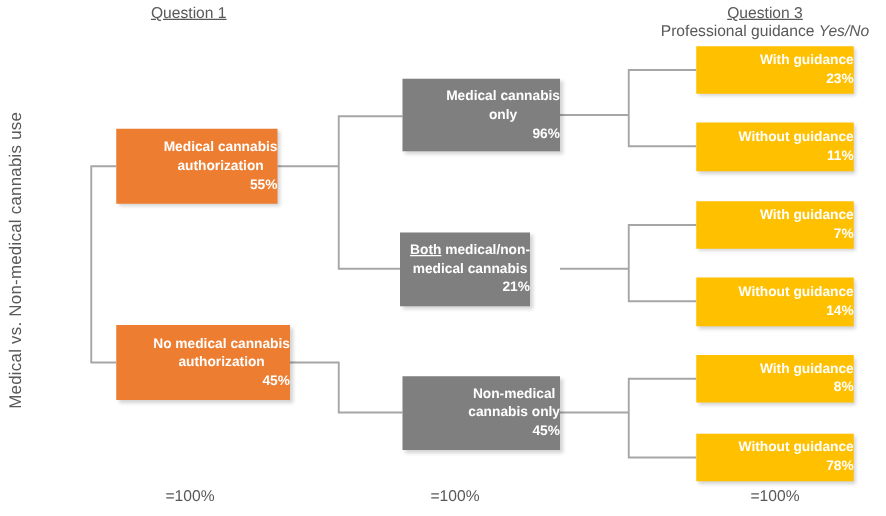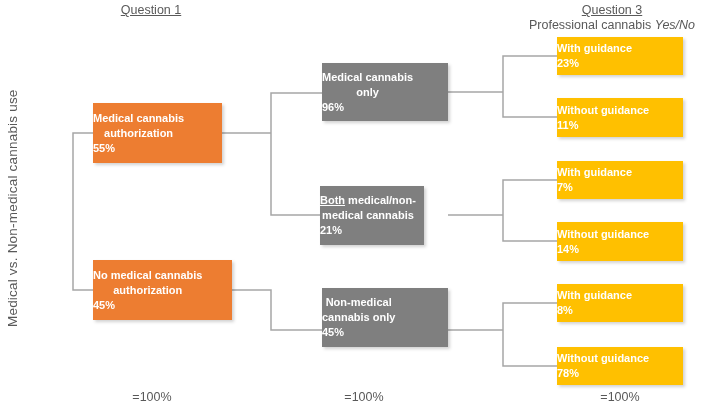--- a/index.html
+++ b/index.html
@@ -18,21 +18,21 @@
   .col-header { position:absolute; top:3px; width:210px; text-align:center; color:#595959; }
   .col-header .q-title { font-size:12.5px; text-decoration:underline; line-height:15px; }
   .col-header .q-sub { font-size:12.5px; line-height:15px; white-space:nowrap; }
   .col-header .q-sub i { font-style:italic; }
   
   svg.connectors { position:absolute; left:0; top:0; width:709px; height:413px; }
   svg.connectors path { fill:none; stroke:#A6A6A6; stroke-width:1.5; }
   
   .node {
     position:absolute; display:flex; flex-direction:column;
-    align-items:flex-start; justify-content:center;
+    align-items:flex-end; justify-content:center;
     color:#ffffff; font-weight:bold; font-size:11px; line-height:15px;
     text-align:center; box-shadow:2px 2px 3px rgba(0,0,0,0.18);
   }
   .node.lvl1 { background:#ED7D31; }
   .node.lvl2 { background:#7F7F7F; }
   .node.lvl3 { background:#FFC000; }
   .node-label { white-space:pre-line; }
   .node-label .u { text-decoration:underline; }
   
   .total {
@@ -45,21 +45,21 @@
 
 <div class="figure">
 
   <div class="y-label">Medical vs. Non-medical cannabis use</div>
 
   <div class="col-header" style="left:46px;">
     <div class="q-title">Question 1</div>
   </div>
   <div class="col-header" style="left:507px;">
     <div class="q-title">Question 3</div>
-    <div class="q-sub"><span>Professional cannabis</span> <i>Yes/No</i></div>
+    <div class="q-sub"><span>Professional guidance</span> <i>Yes/No</i></div>
   </div>
 
   <svg class="connectors" viewBox="0 0 709 413" xmlns="http://www.w3.org/2000/svg">
     <path d="M93 133 H73 V290 H93"></path>
     <path d="M322 93 H271 V215 H322 M222 133 H271"></path>
     <path d="M222 290 H271 V330 H322"></path>
     <path d="M557 56 H503 V117 H557 M448 92 H503"></path>
     <path d="M557 180 H503 V241 H557 M448 215 H503"></path>
     <path d="M557 303 H503 V366 H557 M448 330 H503"></path>
   </svg>
@@ -78,21 +78,21 @@
   <div class="node lvl2" style="left:322px;top:63px;width:126px;height:58px;">
     <div class="node-label">Medical cannabis
 only</div>
     <div class="node-value">96%</div>
   </div>
   <div class="node lvl2" style="left:320px;top:186px;width:104px;height:59px;">
     <div class="node-label"><span class="u">Both</span><span> medical/non-
 medical cannabis</span></div>
     <div class="node-value">21%</div>
   </div>
-  <div class="node lvl2" style="left:322px;top:288px;width:126px;height:59px;">
+  <div class="node lvl2" style="left:322px;top:301px;width:126px;height:59px;">
     <div class="node-label">Non-medical
 cannabis only</div>
     <div class="node-value">45%</div>
   </div>
 
   <div class="node lvl3" style="left:557px;top:37px;width:126px;height:38px;">
     <div class="node-label">With guidance</div>
     <div class="node-value">23%</div>
   </div>
   <div class="node lvl3" style="left:557px;top:98px;width:126px;height:39px;">

